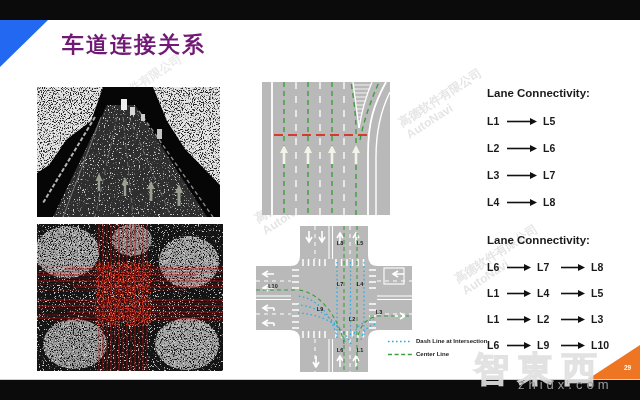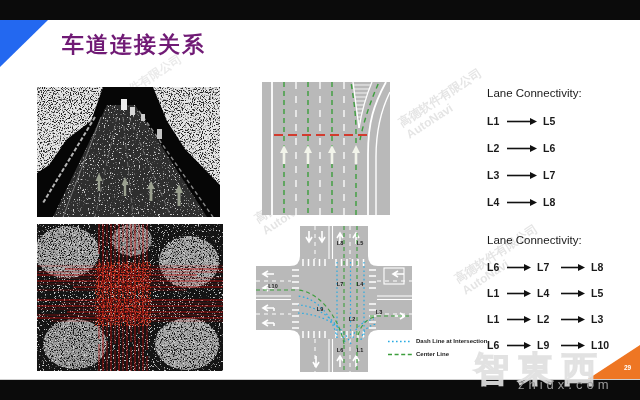--- a/index.html
+++ b/index.html
@@ -12,21 +12,21 @@
   #corner-accent{left:0;top:20px;width:48px;height:47px;background:#2368f0;
        clip-path:polygon(0 0,100% 0,0 100%);}
   #page-title{left:62px;top:30px;font-size:22px;font-weight:bold;color:#701a75;letter-spacing:2px;}
   
   .wm{transform:rotate(-33deg);transform-origin:left top;color:#8a8a8a;opacity:.22;
       font-size:12px;line-height:14px;font-weight:bold;white-space:nowrap;pointer-events:none;}
   .wm.on-dark{opacity:.3;color:#bbbbbb;}
   
   .lc{left:487px;width:150px;color:#1a1a1a;}
   #lc1{top:87px;} #lc2{top:234px;}
-  .lc h3{margin:0;font-size:11.5px;font-weight:normal;line-height:13px;}
+  .lc h3{margin:0;font-size:11.5px;font-weight:bold;line-height:13px;}
   .lc .row{display:flex;align-items:center;height:12px;}
   #lc1 .row{margin-top:15px;} #lc2 .row{margin-top:14px;}
   .lc .lbl{font-size:10.5px;font-weight:600;width:20px;}
   .lc .lbl.mid{width:24px;} .lc .lbl.to{width:26px;}
   .arr{margin:0 6px 0 0;flex:0 0 auto;}
   
   .legend-row{display:flex;align-items:center;gap:4px;font-size:6px;font-weight:bold;color:#222;}
   #legend1{left:388px;top:338px;} #legend2{left:388px;top:351px;}
   
   #zhidx-logo{left:474px;top:346px;font-size:35px;font-weight:bold;letter-spacing:9px;

